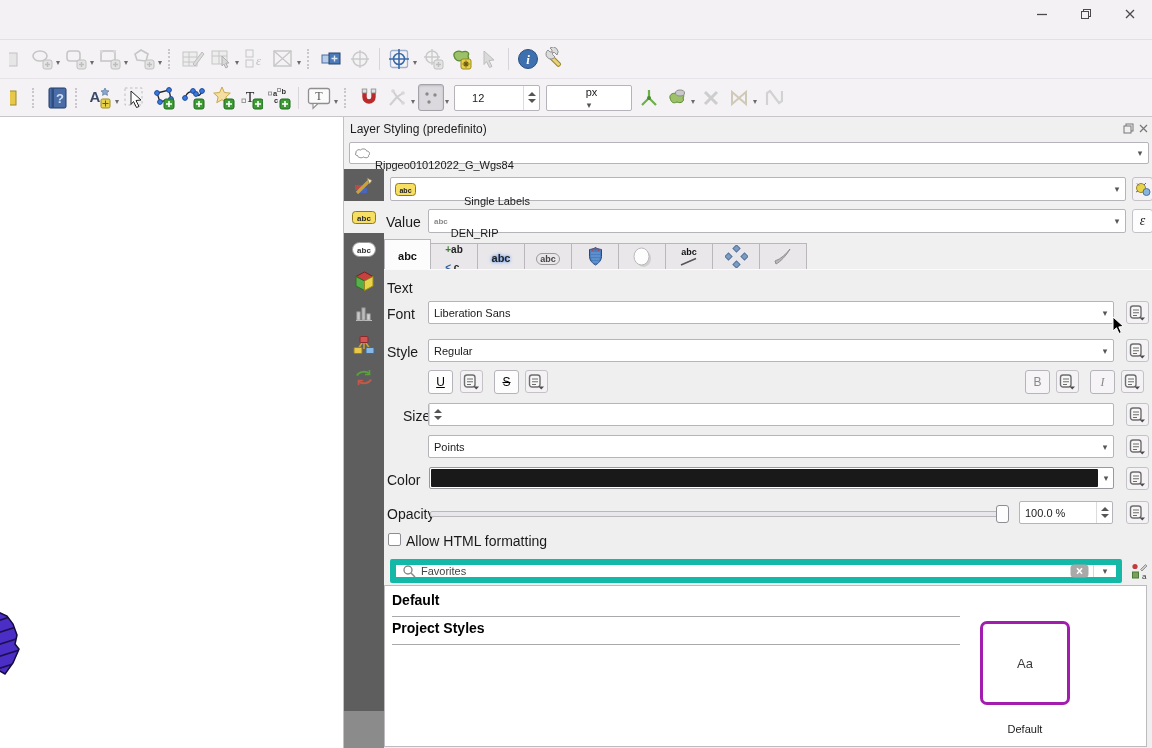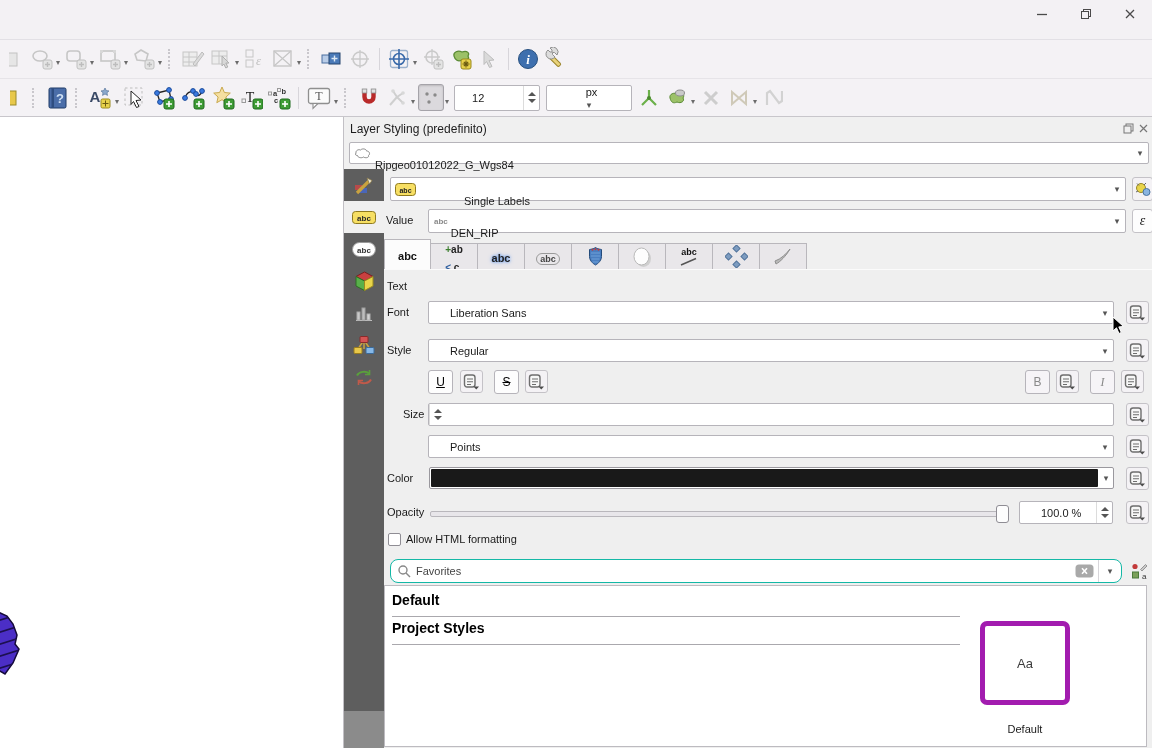--- a/index.html
+++ b/index.html
@@ -32,64 +32,64 @@
   
   #canvas{position:absolute;left:0;top:117px;width:343px;height:631px;background:#ffffff;}
   
   #panel{position:absolute;left:343px;top:117px;width:809px;height:631px;background:#f0f0f0;border-left:1px solid #c2c0c5;box-sizing:border-box;}
   .p-title{position:absolute;left:6px;top:5px;font-size:12px;color:#1c1c1c;}
   #p-headicons{position:absolute;right:2px;top:5px;display:flex;gap:2px;}
   .p-hbtn{width:13px;height:13px;display:flex;align-items:center;justify-content:center;}
   .cmb{position:absolute;background:#fff;border:1px solid #b6b4ba;border-radius:2px;display:flex;align-items:center;font-size:11px;box-sizing:border-box;}
   .cmb .cmb-text{flex:1;white-space:nowrap;overflow:hidden;margin-top:24px;}
   .cmb .ic{display:flex;align-items:center;margin:0 4px 0 4px;}
-  .lbl{position:absolute;font-size:11px;color:#1a1a1a;white-space:nowrap;}
+  .lbl{position:absolute;font-size:14px;color:#1a1a1a;white-space:nowrap;}
   #sidebar{position:absolute;left:0;top:52px;width:40px;height:579px;background:#5e5e5e;}
   #sidebar:after{content:"";position:absolute;left:0;bottom:0;width:40px;height:37px;background:#8b8b8b;}
   .sb-item{width:40px;height:32px;display:flex;align-items:center;justify-content:center;position:relative;z-index:2;}
   .sb-item.sel{background:#f0f0f0;}
   
   #tabs{position:absolute;left:40px;top:122px;height:31px;display:flex;align-items:flex-end;}
   .tab{width:47px;height:27px;background:#e9e7ea;border:1px solid #b9b7bc;border-left:none;display:flex;align-items:center;justify-content:center;box-sizing:border-box;}
   .tab:first-child{border-left:1px solid #b9b7bc;}
   .tab.sel{height:31px;background:#fcfcfc;border-bottom:none;border-left:1px solid #b9b7bc;}
   .t-abc{font-size:11px;font-weight:bold;color:#111;}
   .t-abc.glow{color:#222;text-shadow:0 0 2px #82aae8,0 0 3px #82aae8,0 0 5px #9cbcf0;}
   .t-mask{font-size:9px;font-weight:bold;color:#444;border:1px solid #9a9a9a;border-radius:7px;padding:0 3px;}
   .t-fmt{font-size:10px;font-weight:bold;line-height:8px;color:#222;text-align:right;}
   .t-fmt .gp{color:#3a7d2c;} .t-fmt .bl{color:#2c5d9e;}
   .t-call{display:flex;flex-direction:column;align-items:center;line-height:9px;}
   .t-call span{font-size:9px;font-weight:bold;color:#111;}
   #content{position:absolute;left:40px;top:152px;right:0;bottom:0;background:#efefef;border-top:1px solid #fbfbfb;}
   
   .fld{position:absolute;background:#fff;border:1px solid #b6b4ba;border-radius:2px;box-sizing:border-box;display:flex;align-items:center;font-size:11px;}
-  .fld .cmb-text{flex:1;padding-left:21px;white-space:nowrap;}
+  .fld .cmb-text{flex:1;padding-left:5px;white-space:nowrap;}
   .ovr{position:absolute;width:23px;height:23px;background:#f4f2f5;border:1px solid #c4c2c7;border-radius:3px;display:flex;align-items:center;justify-content:center;box-sizing:border-box;padding:0;}
   .fbtn{position:absolute;width:25px;height:24px;background:#fdfdfd;border:1px solid #b6b4ba;border-radius:3px;font-size:12px;display:flex;align-items:center;justify-content:center;box-sizing:border-box;padding:0;font-family:"Liberation Sans",sans-serif;}
   .fbtn.off{color:#8a8a8a;background:#f6f4f7;}
   .u-mark{text-decoration:underline;}
   .s-mark{text-decoration:line-through;}
   .i-mark{font-style:italic;font-family:"Liberation Serif",serif;}
   #colorBar{position:absolute;border:1px solid #9a989e;border-radius:2px;background:#fff;display:flex;overflow:hidden;box-sizing:border-box;}
   #colorFill{flex:1;background:#191919;margin:1px;border-radius:1px;}
   #colorDD{width:14px;display:flex;align-items:center;justify-content:center;}
   .track{position:absolute;height:4px;background:#e8e6ea;border:1px solid #b9b7bc;border-radius:2px;}
   .handle{position:absolute;width:11px;height:16px;background:#fdfdfd;border:1px solid #8f8d94;border-radius:3px;}
   .chk{position:absolute;width:13px;height:13px;background:#fff;border:1px solid #8f8d94;border-radius:2px;box-sizing:border-box;}
-  #searchBox{position:absolute;background:#fff;border:1px solid #14b8a6;border-radius:8px;display:flex;align-items:center;box-sizing:border-box;}
+  #searchBox{position:absolute;background:#fff;border:6px solid #14b8a6;border-radius:2px;display:flex;align-items:center;box-sizing:border-box;}
   #searchInput{flex:1;border:none;outline:none;font-size:11px;font-family:"Liberation Sans",sans-serif;color:#333;background:transparent;padding:0;}
   #searchInput::placeholder{color:#444;}
   #clearBtn{border:none;background:transparent;padding:0;display:flex;align-items:center;margin-right:4px;}
   #searchDD{width:22px;height:100%;border-left:1px solid #d8d6da;display:flex;align-items:center;justify-content:center;}
   #styleMgrBtn{position:absolute;border:none;background:transparent;padding:0;display:flex;align-items:center;justify-content:center;}
   
   #gallery{position:absolute;left:40px;top:468px;width:763px;height:162px;background:#fff;border:1px solid #bdbbc0;box-sizing:border-box;}
   .gal-h{position:absolute;left:7px;font-size:14px;font-weight:bold;color:#000;}
   .gal-hr{position:absolute;left:7px;width:568px;height:1px;background:#aaa8ad;}
-  #styleCard{position:absolute;left:595px;top:35px;width:90px;height:84px;background:#fff;border:5px solid #a21caf;border-radius:7px;display:flex;align-items:center;justify-content:center;box-sizing:border-box;}
+  #styleCard{position:absolute;left:595px;top:35px;width:90px;height:84px;background:#fff;border:3px solid #a21caf;border-radius:7px;display:flex;align-items:center;justify-content:center;box-sizing:border-box;}
   #cardPreview{font-size:13px;color:#3c3c3c;}
   #cardLabel{position:absolute;left:595px;top:137px;width:90px;text-align:center;font-size:11px;color:#1a1a1a;}
   .abc-pre{font-size:8px;font-weight:bold;color:#8a8a8a;margin:0 3px 0 5px;}
   #cursor{position:absolute;left:1112px;top:316px;z-index:99;pointer-events:none;}
   svg{display:block;}
   button{cursor:default;}
 </style>
 </head>
 <body>
 

